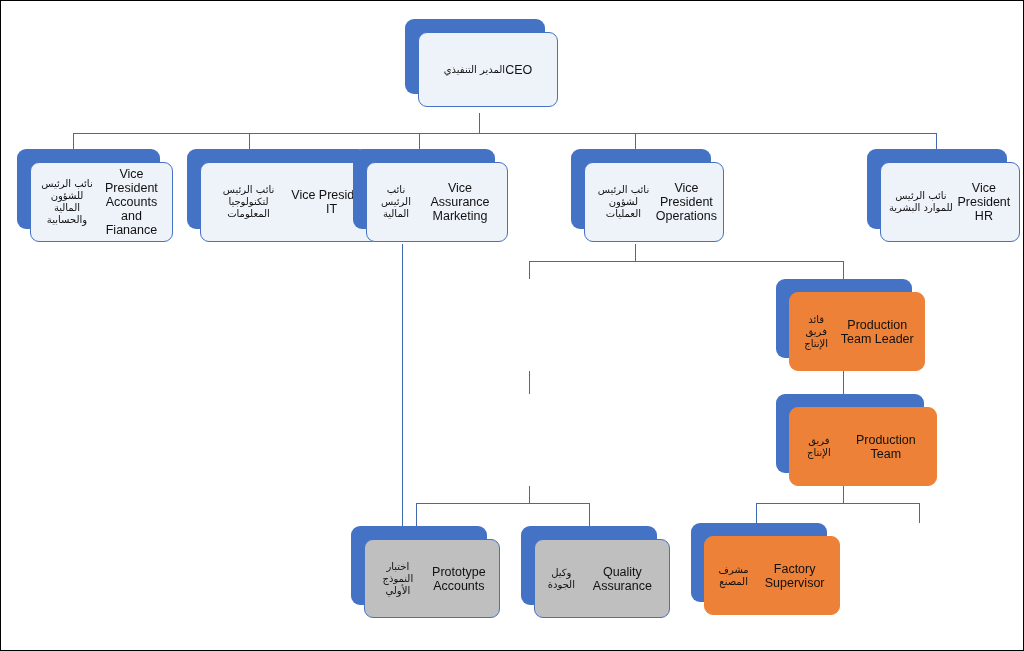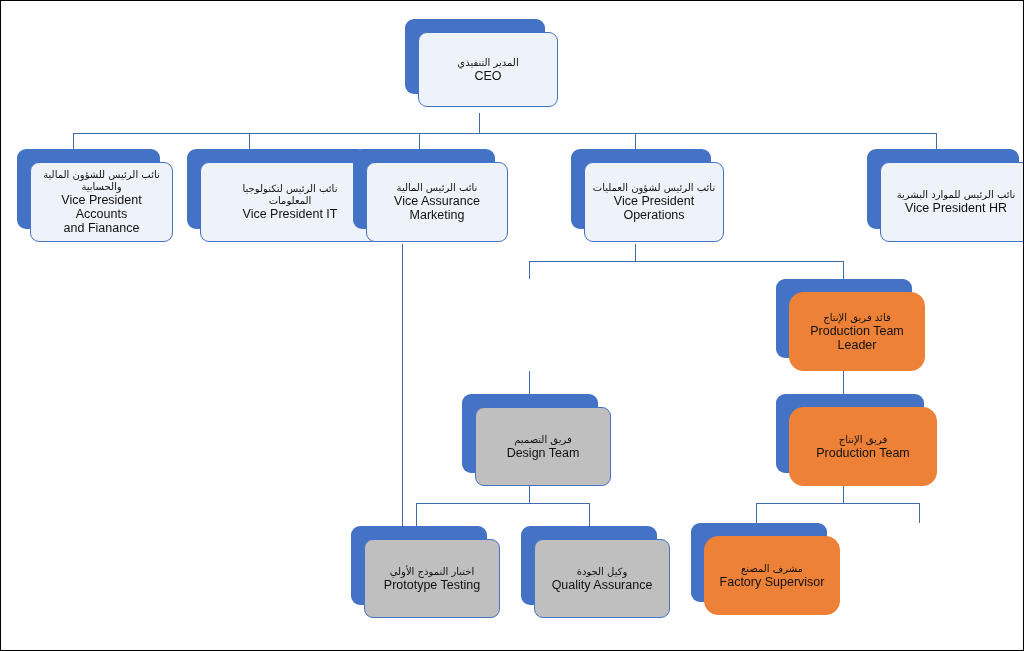--- a/index.html
+++ b/index.html
@@ -42,29 +42,28 @@
   .node .card {
     position: absolute;
     left: 13px;
     top: 13px;
     width: 100%;
     height: 100%;
     border: 1px solid #4472c4;
     border-radius: 9px;
     box-sizing: border-box;
     display: flex;
-    flex-direction: column;
     align-items: center;
     justify-content: center;
     text-align: center;
     padding: 2px 6px;
   }
   .node.blue .card   { background: #eef2f9; }
   .node.gray .card   { background: #bfbfbf; }
-  .node.orange .card { background: #ed8137; border-color: #ed8137; border-radius: 14px; }
+  .node.orange .card { background: #ed8137; border-color: #ed8137; }
 
   .label-ar {
     font-family: "DejaVu Sans", sans-serif;
     font-size: 10px;
     line-height: 12px;
     color: #111111;
     direction: rtl;
     unicode-bidi: embed;
     white-space: pre-line;
   }
@@ -148,58 +147,51 @@
 
   <div class="node blue" style="left:570px; top:148px; width:140px; height:80px;">
     <div class="shadow"></div>
     <div class="card">
       <div class="label-ar">نائب الرئيس لشؤون العمليات</div>
       <div class="label-en">Vice President
 Operations</div>
     </div>
   </div>
 
-  <div class="node blue" style="left:866px; top:148px; width:140px; height:80px;padding-left:12px;">
+  <div class="node blue" style="left:866px; top:148px; width:140px; height:80px;">
     <div class="shadow"></div>
     <div class="card">
       <div class="label-ar">نائب الرئيس للموارد البشرية</div>
       <div class="label-en">Vice President HR</div>
     </div>
   </div>
 
 
   <div class="node orange" style="left:775px; top:278px; width:136px; height:79px;">
     <div class="shadow"></div>
     <div class="card">
       <div class="label-ar">قائد فريق الإنتاج</div>
       <div class="label-en">Production Team Leader</div>
     </div>
   </div>
 
-  <div class="node gray" style="left:461px; top:393px; width:136px; height:79px;">
-    <div class="shadow"></div>
-    <div class="card">
-      <div class="label-ar">فريق التصميم</div>
-      <div class="label-en">Design Team</div>
-    </div>
-  </div>
 
   <div class="node orange" style="left:775px; top:393px; width:136px; height:79px;padding-left:12px;">
     <div class="shadow"></div>
     <div class="card">
       <div class="label-ar">فريق الإنتاج</div>
       <div class="label-en">Production Team</div>
     </div>
   </div>
 
   <div class="node gray" style="left:350px; top:525px; width:136px; height:79px;">
     <div class="shadow"></div>
     <div class="card">
       <div class="label-ar">اختبار النموذج الأولي</div>
-      <div class="label-en">Prototype Testing</div>
+      <div class="label-en">Prototype Accounts</div>
     </div>
   </div>
 
   <div class="node gray" style="left:520px; top:525px; width:136px; height:79px;">
     <div class="shadow"></div>
     <div class="card">
       <div class="label-ar">وكيل الجودة</div>
       <div class="label-en">Quality Assurance</div>
     </div>
   </div>

